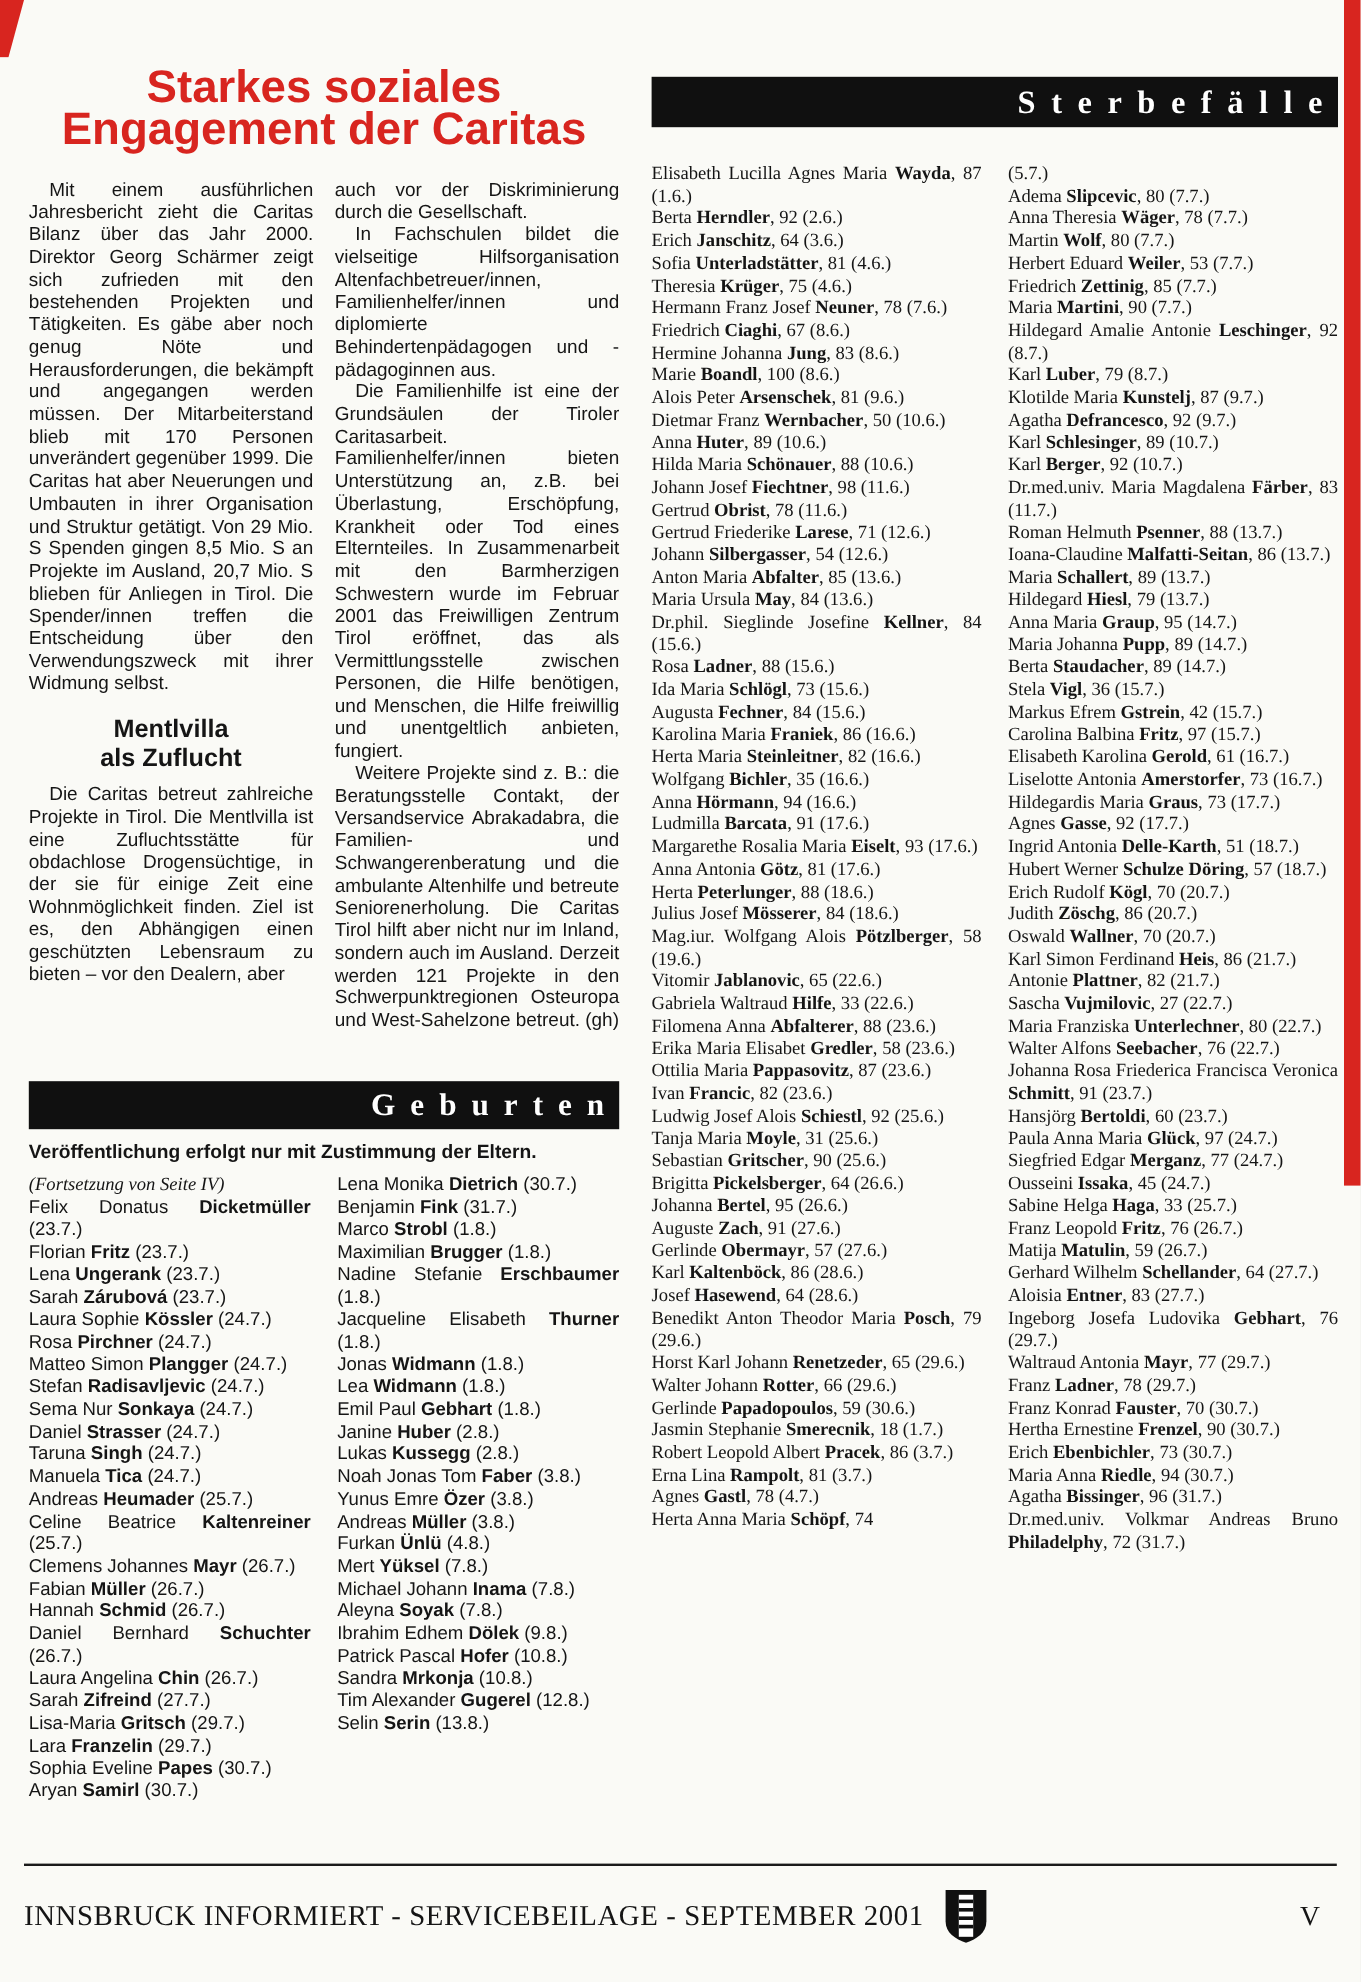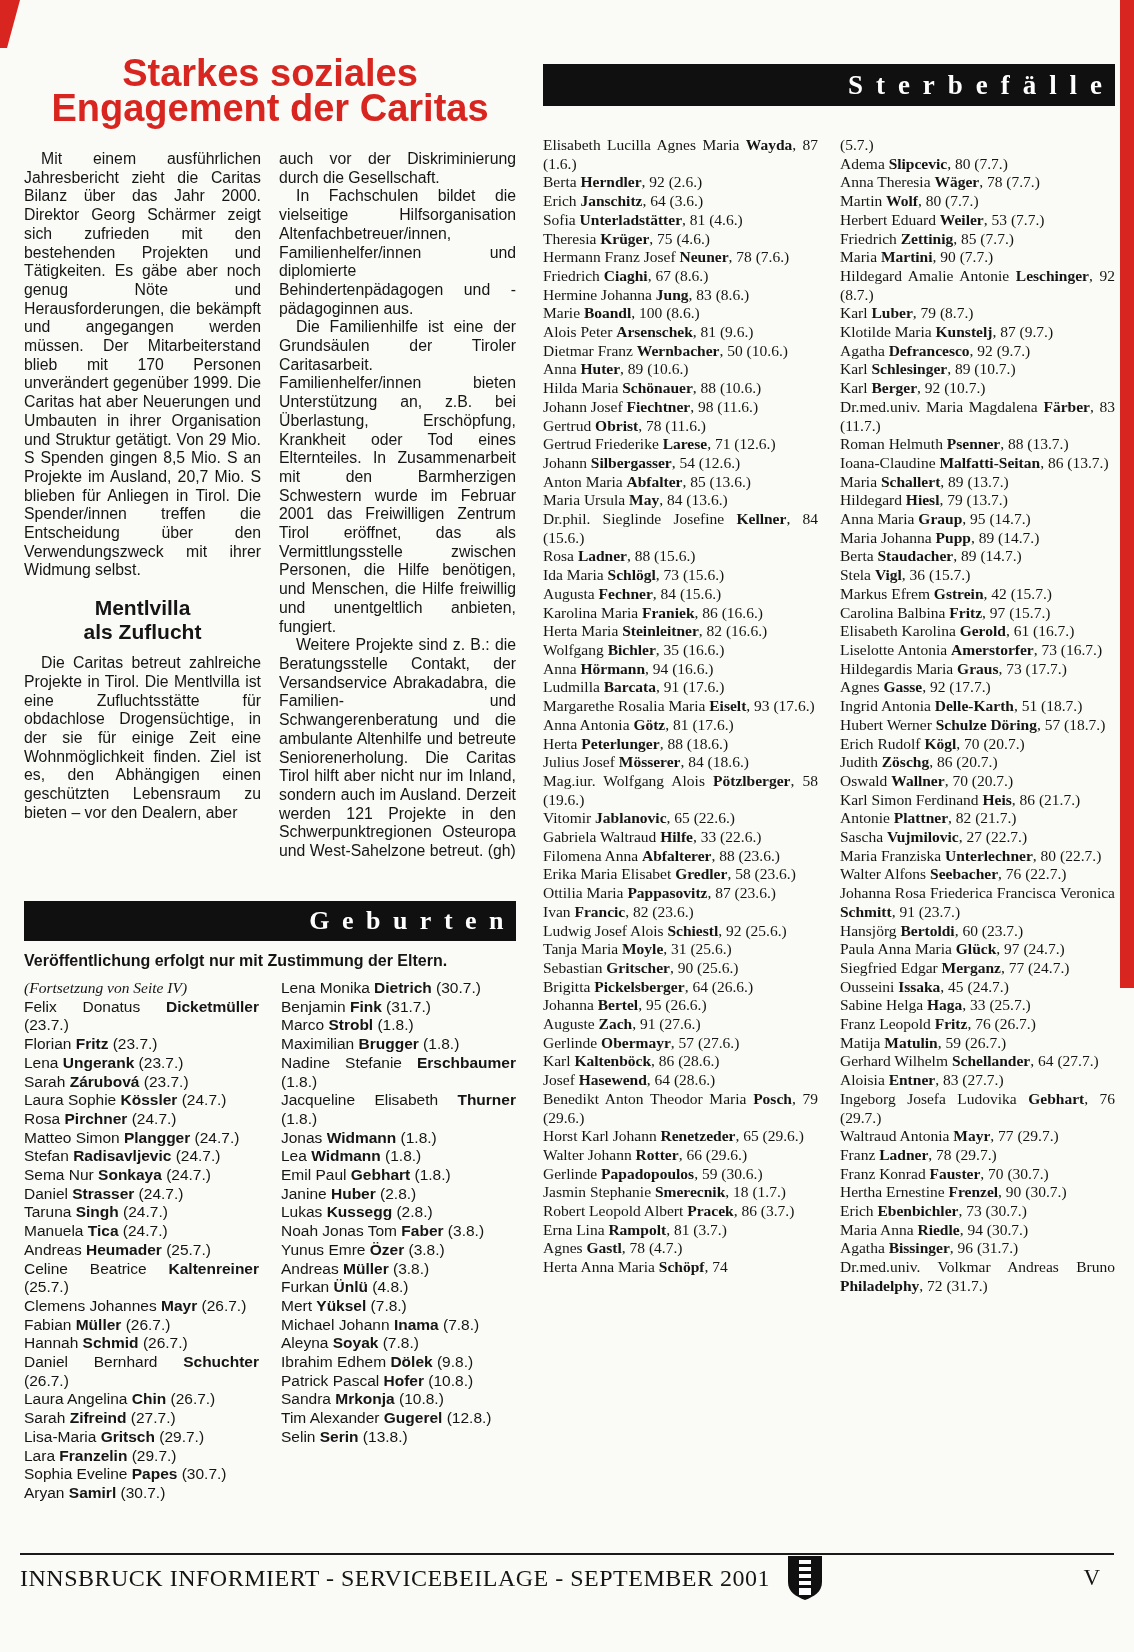--- a/index.html
+++ b/index.html
@@ -79,21 +79,21 @@
   .births .list-col { width: 235px; }
   .continuation {
     font-family: "Liberation Serif", serif;
     font-style: italic; font-size: 15.5px;
   }
 
   
   .page-footer {
     position: absolute; left: 20px; right: 20px; top: 1553px;
     border-top: 2px solid #1a1a1a;
-    padding-top: 0;
+    padding-top: 19px;
     display: flex; align-items: center;
     font-family: "Liberation Serif", serif;
   }
   .footer-text { font-size: 24px; letter-spacing: 0.5px; }
   .coat-of-arms { margin-left: 16px; flex: 0 0 auto; }
   .footer-page-num { margin-left: auto; margin-right: 14px; font-size: 23px; }
 </style>
 </head>
 <body>
 

